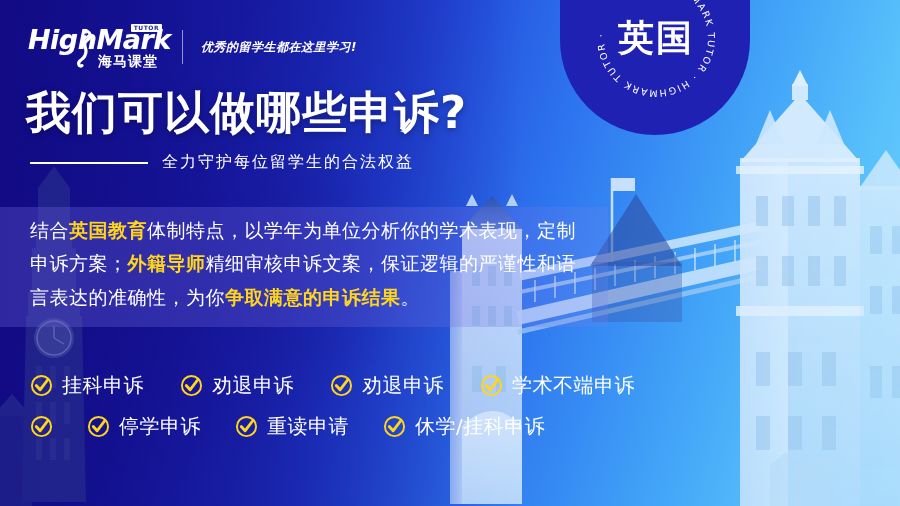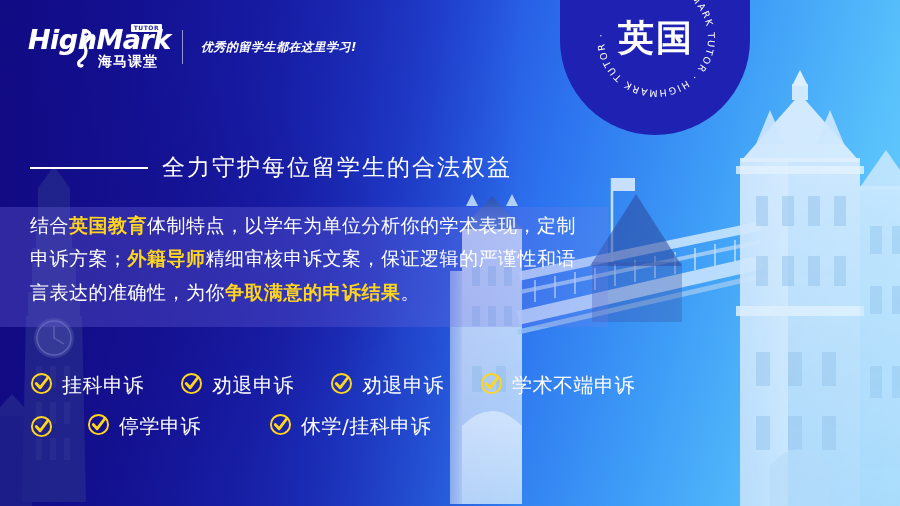--- a/index.html
+++ b/index.html
@@ -118,45 +118,45 @@
 
   
   .subline{
     position:absolute;left:30px;top:152px;
     display:flex;align-items:center;gap:14px;
   }
   .subline-rule{
     width:118px;height:2px;background:#ffffff;display:block;
   }
   .subline-text{
-    color:#ffffff;font-size:23px;font-weight:400;letter-spacing:2px;
+    color:#ffffff;font-size:16px;font-weight:400;letter-spacing:2px;
     font-family:"DejaVu Sans","Liberation Sans",sans-serif;
   }
 
   
   .body-panel{
     position:absolute;left:0;top:207px;width:608px;height:120px;
     background:linear-gradient(90deg, rgba(104,96,216,.34) 0%, rgba(110,104,222,.30) 60%, rgba(120,130,235,.22) 100%);
   }
   .body-text{
-    position:absolute;left:30px;top:209px;width:560px;
+    position:absolute;left:30px;top:216px;width:560px;
     color:#ffffff;font-size:19px;line-height:1.75;letter-spacing:.5px;
-    font-family:Liberation Sans, sans-serif;
+    font-family:Liberation Mono, monospace;
   }
   .hl{color:#ffd51e;font-weight:700;}
 
   
   .features{
     position:absolute;left:30px;top:372px;width:840px;
   }
   .feat-row{
     display:flex;align-items:center;margin-bottom:14px;
   }
   .feat{
-    display:flex;gap:9px;
+    display:flex;align-items:center;gap:9px;
     color:#ffffff;font-size:20px;letter-spacing:.5px;white-space:nowrap;
     font-family:"DejaVu Sans","Liberation Sans",sans-serif;
   }
   .check{
     flex:0 0 auto;width:23px;height:23px;display:block;
   }
 
   .spacer-a{width:36px;}
   .spacer-b{width:34px;}
 </style>
@@ -324,20 +324,21 @@
       <svg class="logo-seahorse" viewBox="0 0 22 40">
         <path d="M13 3 c4 0 6 3 5 6 c-1 3 -4 3 -5 6 c-1 3 1 5 1 8 c0 4 -2 7 -5 9 c-2 1.4 -3 3 -2 5 c.6 1.2 2 1.4 3 .6" stroke="#ffffff" stroke-width="3.2" fill="none" stroke-linecap="round"></path>
         <circle cx="13.5" cy="6.5" r="1.1" fill="#1a23b5"></circle>
       </svg>
       <div class="logo-cn">海马课堂</div>
     </div>
     <div class="logo-divider"></div>
     <div class="logo-tagline">优秀的留学生都在这里学习!</div>
   </div>
 
+  <div class="headline">我们可以做哪些申诉?</div>
 
   <div class="subline">
     <span class="subline-rule"></span>
     <span class="subline-text">全力守护每位留学生的合法权益</span>
   </div>
 
   <div class="body-panel"></div>
   <div class="body-text">
     <span>结合</span><span class="hl">英国教育</span><span>体制特点，以学年为单位分析你的学术表现，定制申诉方案；</span><span class="hl">外籍导师</span><span>精细审核申诉文案，保证逻辑的严谨性和语言表达的准确性，为你</span><span class="hl">争取满意的申诉结果</span><span>。</span>
   </div>
@@ -387,20 +388,27 @@
       </div>
       <div class="spacer-b"></div>
       <div class="feat">
         <svg class="check" viewBox="0 0 24 24">
           <circle cx="12" cy="12" r="10" fill="none" stroke="#ffd51e" stroke-width="2"></circle>
           <path d="M6.5 12 L10.5 16.5 L18.5 6" fill="none" stroke="#ffd51e" stroke-width="3" stroke-linecap="round" stroke-linejoin="round"></path>
         </svg>
         <span>停学申诉</span>
       </div>
       <div class="spacer-b"></div>
+      <div class="feat">
+        <svg class="check" viewBox="0 0 24 24">
+          <circle cx="12" cy="12" r="10" fill="none" stroke="#ffd51e" stroke-width="2"></circle>
+          <path d="M6.5 12 L10.5 16.5 L18.5 6" fill="none" stroke="#ffd51e" stroke-width="3" stroke-linecap="round" stroke-linejoin="round"></path>
+        </svg>
+        <span>重读申请</span>
+      </div>
       <div class="spacer-b"></div>
       <div class="feat">
         <svg class="check" viewBox="0 0 24 24">
           <circle cx="12" cy="12" r="10" fill="none" stroke="#ffd51e" stroke-width="2"></circle>
           <path d="M6.5 12 L10.5 16.5 L18.5 6" fill="none" stroke="#ffd51e" stroke-width="3" stroke-linecap="round" stroke-linejoin="round"></path>
         </svg>
         <span>休学/挂科申诉</span>
       </div>
     </div>
 

